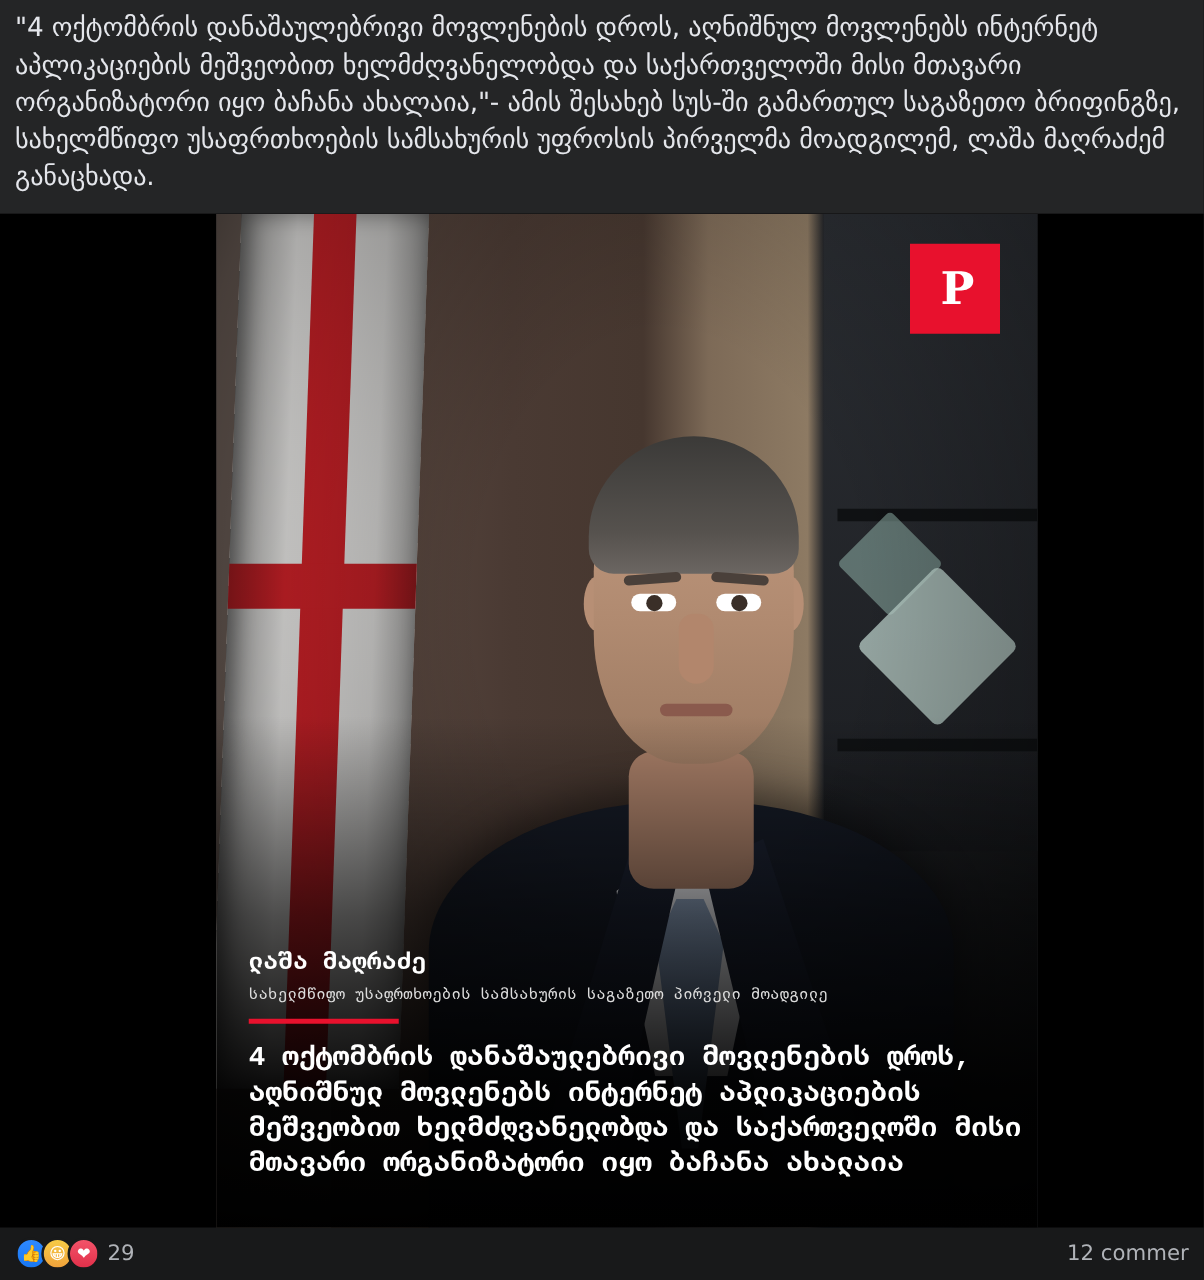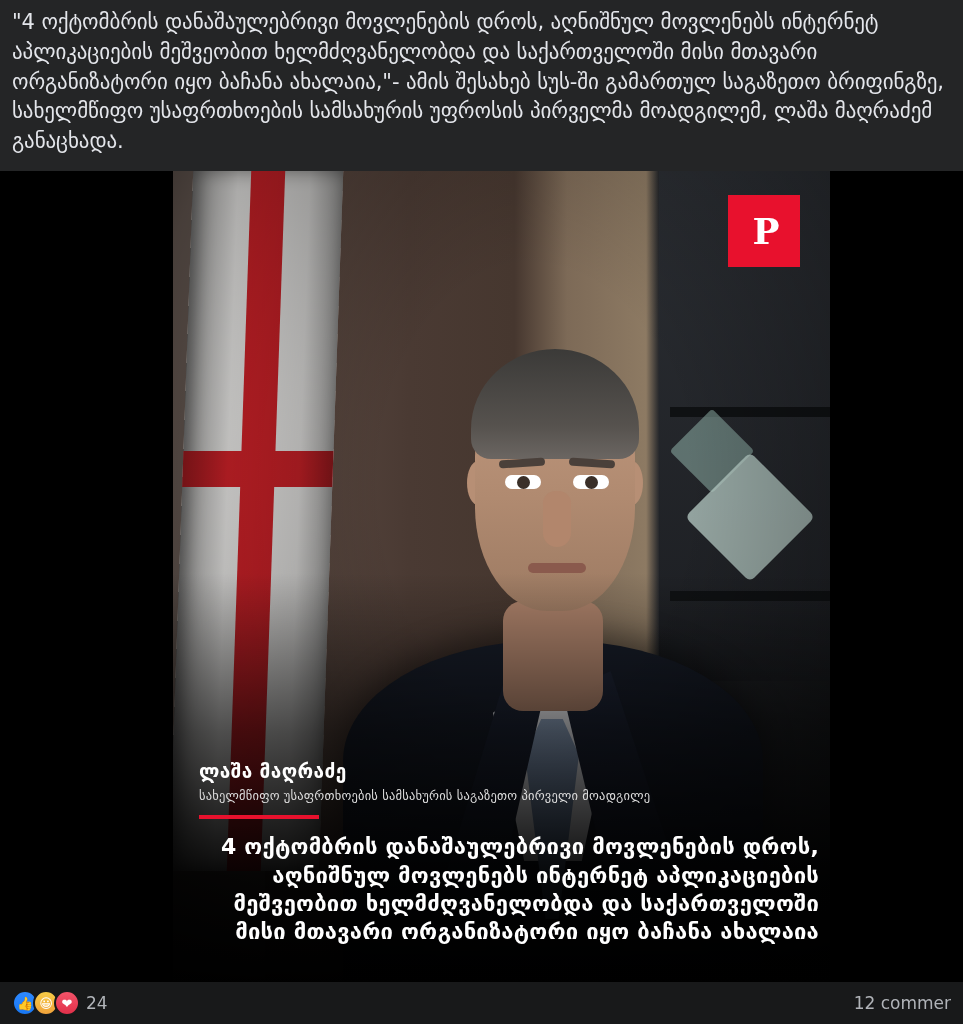--- a/index.html
+++ b/index.html
@@ -241,20 +241,21 @@
     font-size: 36px;
     letter-spacing: -4px;
   }
   
   .caption {
     position: absolute;
     left: 199px;
     bottom: 36px;
     width: 620px;
     z-index: 4;
+    font-family: Liberation Mono, monospace;
   }
   .cap-name {
     color: #ffffff;
     font-size: 19px;
     font-weight: bold;
     letter-spacing: .4px;
     margin-bottom: 6px;
   }
   .cap-role {
     color: #dcdcdc;
@@ -267,21 +268,20 @@
     height: 4px;
     background: #e8112d;
     margin-bottom: 14px;
   }
   .cap-head {
     color: #ffffff;
     font-size: 22px;
     font-weight: bold;
     line-height: 1.28;
     letter-spacing: .2px;
-    text-align: right;
   }
   
   .reactions {
     height: 42px;
     flex: 0 0 42px;
     background: #18191a;
     display: flex;
     align-items: center;
     justify-content: space-between;
     padding: 0 12px;
@@ -364,18 +364,18 @@
     </div>
   </div>
 
   <div class="reactions">
     <div class="reac-left">
       <div class="reac-icons">
         <div class="r like">👍</div>
         <div class="r haha">😀</div>
         <div class="r love">❤</div>
       </div>
-      <div class="reac-count">24</div>
+      <div class="reac-count">29</div>
     </div>
     <div class="reac-right">12 commer</div>
   </div>
 
 </div>
 
 </body></html>

